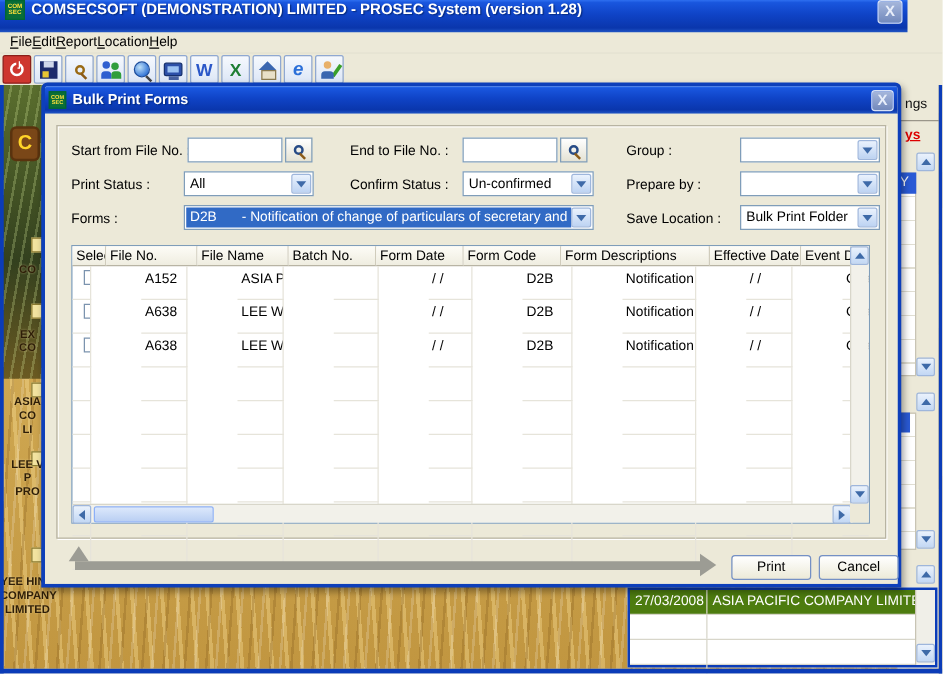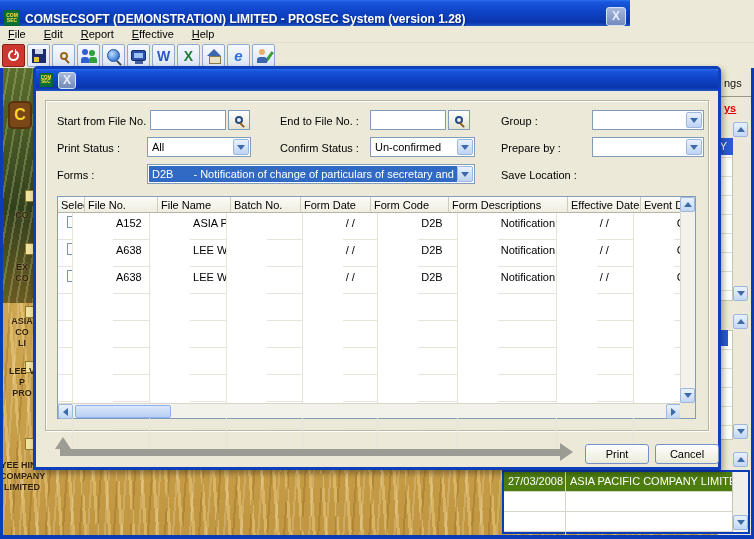--- a/index.html
+++ b/index.html
@@ -1,34 +1,34 @@
 <!DOCTYPE html>
 <html><head>
 <meta charset="utf-8">
 <style>
   * { margin:0; padding:0; box-sizing:border-box; }
   html,body { width:754px; height:539px; }
   body { font-family:"Liberation Sans", sans-serif; font-size:11px; color:#000; }
   #screen { position:relative; width:754px; height:539px; overflow:hidden; background:#ECE9D8; }
 
   
-  .titlebar { position:absolute; left:0; top:0; width:630px; height:26px;
+  .titlebar { position:absolute; left:0; top:0; width:726px; height:26px;
     background:linear-gradient(180deg,#2E6FF0 0%,#1956DE 8%,#0F43C6 45%,#0A36AC 86%,#2257C6 100%);
-    display:flex; align-items:flex-end; padding:0 4px; }
+    display:flex; align-items:flex-start; padding:0 4px; }
   .app-icon { width:16px; height:16px; background:#0A6E38; border:1px solid #063; color:#FFE13A;
     font-size:5px; font-weight:bold; line-height:5px; display:flex; flex-direction:column;
     align-items:center; justify-content:center; margin-right:5px; flex:0 0 auto; }
   .title-text { color:#fff; font-weight:bold; font-size:12px; text-shadow:1px 1px 1px #052a80;
     white-space:nowrap; overflow:hidden; flex:1; }
   .win-btn { width:20px; height:19px; border:1px solid #D8E2F6; border-radius:3px;
     background:linear-gradient(180deg,#A7B8DC,#7289BC); color:#E8EEFA; font-weight:bold;
     font-size:12px; line-height:17px; text-align:center; flex:0 0 auto; }
 
   .menubar { position:absolute; left:0; top:26px; width:754px; height:17px; background:#ECE9D8;
-    display:flex; align-items:center; gap:18px; padding-left:8px; border-bottom:1px solid #E2DFD0; }
+    display:flex; align-items:center; padding-left:8px; border-bottom:1px solid #E2DFD0; }
   .menu-item { display:inline-block; }
   .menu-item::first-letter { text-decoration:underline; }
 
   .toolbar { position:absolute; left:0; top:43px; width:754px; height:25px; background:#ECE9D8;
     display:flex; align-items:center; gap:2px; padding-left:2px; }
   .tbtn { width:23px; height:23px; border:1px solid #8FA8D2; border-radius:2px;
     background:linear-gradient(180deg,#F6F9FE,#DCE6F6); position:relative; overflow:hidden;
     display:flex; align-items:center; justify-content:center; }
   .tbtn.power { background:#CE372F; border-color:#8a1f1a; }
   .ring { width:11px; height:11px; border:2px solid #fff; border-radius:50%; position:relative; }
@@ -169,21 +169,21 @@
       <span>SEC</span>
     </span>
     <span class="title-text">COMSECSOFT (DEMONSTRATION) LIMITED - PROSEC System (version 1.28)</span>
     <span class="win-btn">X</span>
   </div>
 
   <div class="menubar">
     <span class="menu-item">File</span>
     <span class="menu-item">Edit</span>
     <span class="menu-item">Report</span>
-    <span class="menu-item">Effective</span>
+    <span class="menu-item">Location</span>
     <span class="menu-item">Help</span>
   </div>
 
   <div class="toolbar">
     <span class="tbtn power">
         <span class="ring"></span>
       </span>
     <span class="tbtn">
         <span class="floppy"></span>
       </span>
@@ -305,20 +305,21 @@
   <div class="edge-left"></div>
   <div class="edge-right"></div>
   <div class="edge-bottom"></div>
 
   <div class="dlg">
     <div class="dlg-title">
       <span class="app-icon">
         <span>COM</span>
         <span>SEC</span>
       </span>
+      <span class="ttxt">Bulk Print Forms</span>
       <span class="win-btn">X</span>
     </div>
 
     <div class="dlg-body">
       <div class="gbox"></div>
 
       <span class="flabel" style="left:21px; top:24px;">Start from File No. :</span>
       <input class="tinput" style="left: 114px; top: 19px; width: 76px;" value="">
       <span class="magbtn" style="left:192px; top:19px;">
           <span class="lens"></span>
@@ -359,20 +360,26 @@
       </span>
 
       <span class="flabel" style="left:21px; top:78px;text-align:center;">Forms :</span>
       <span class="combo" style="left:111px; top:73px; width:328px;">
         <span class="cval hl"><span>D2B</span><span class="gaptxt">- Notification of change of particulars of secretary and direc</span></span>
         <span class="cbtn">
             <span class="tri-down"></span>
           </span>
       </span>
       <span class="flabel" style="left:465px; top:78px;">Save Location :</span>
+      <span class="combo" style="left:556px; top:73px; width:112px;">
+        <span class="cval">Bulk Print Folder</span>
+        <span class="cbtn">
+            <span class="tri-down"></span>
+          </span>
+      </span>
 
       <div class="grid">
         <div class="ghead">
           <span class="hc c0">Select</span>
           <span class="hc c1">File No.</span>
           <span class="hc c2">File Name</span>
           <span class="hc c3">Batch No.</span>
           <span class="hc c4">Form Date</span>
           <span class="hc c5">Form Code</span>
           <span class="hc c6">Form Descriptions</span>

